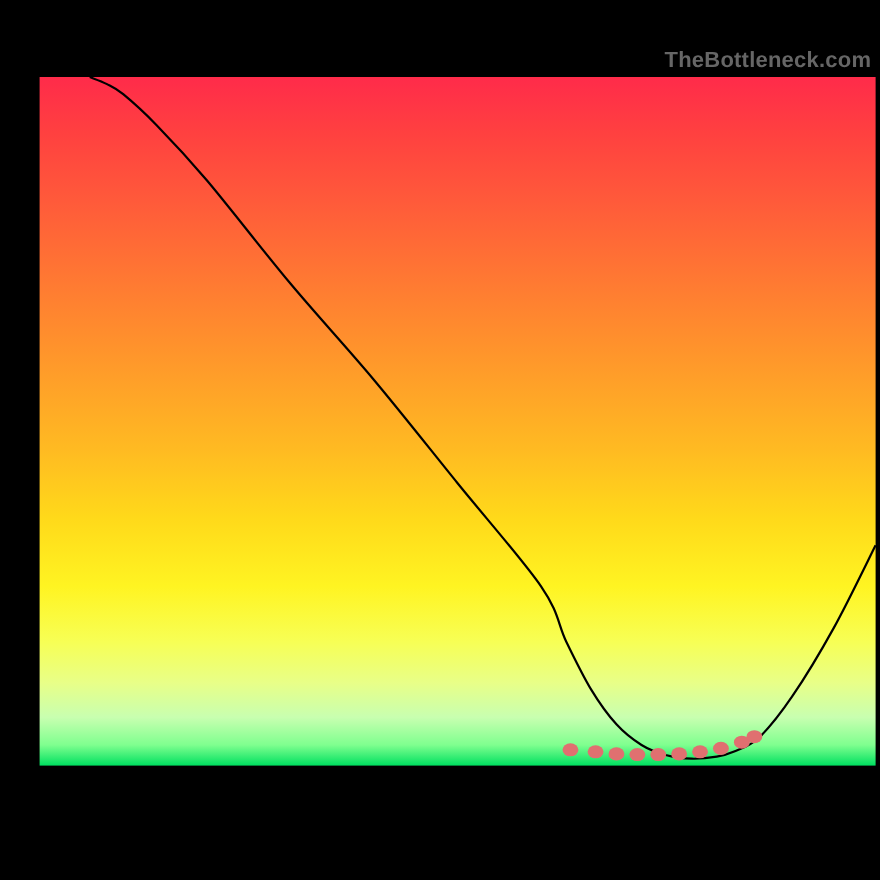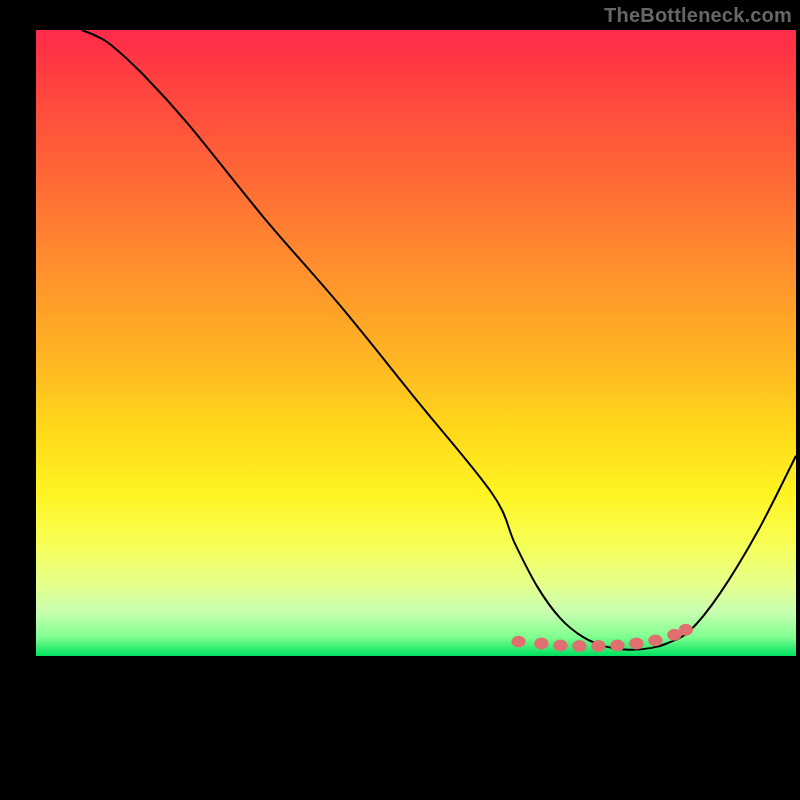--- a/index.html
+++ b/index.html
@@ -8,20 +8,21 @@
     width: 800px;
     height: 800px;
     background: #000;
     overflow: hidden;
   }
   .frame {
     position: relative;
     width: 800px;
     height: 692px;
     background: #000;
+    margin-top: 40px;
   }
   .watermark {
     position: absolute;
     top: 4px;
     right: 8px;
     color: #666;
     font-family: Arial, Helvetica, sans-serif;
     font-size: 20px;
     font-weight: bold;
     letter-spacing: 0.2px;

